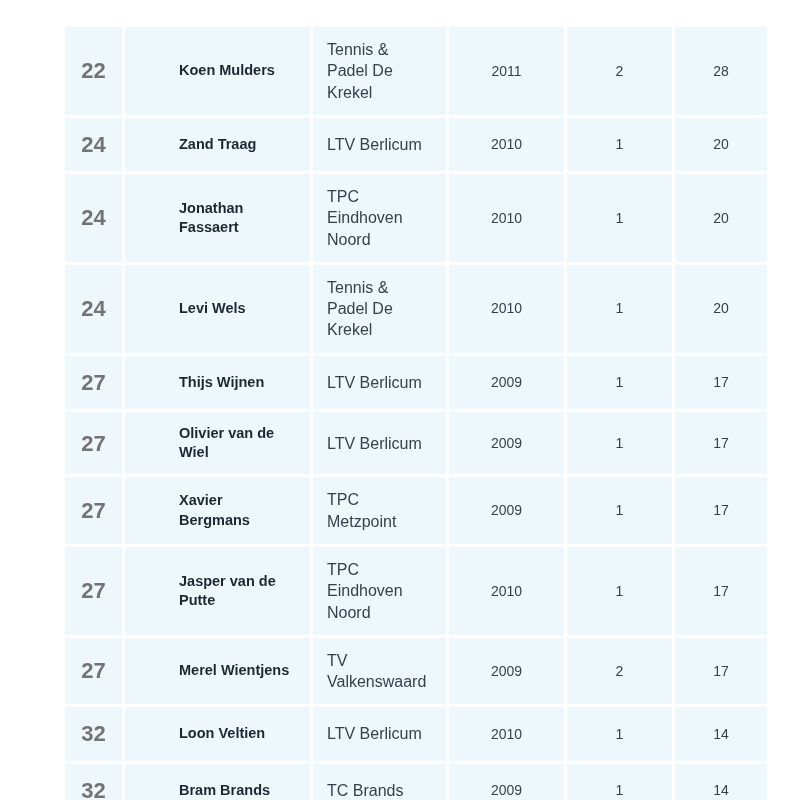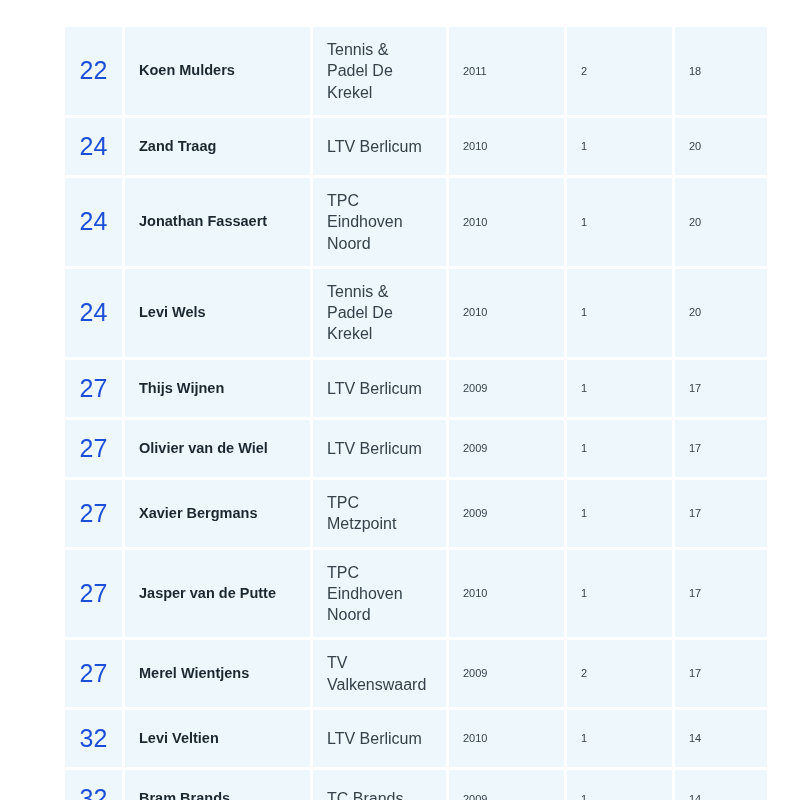--- a/index.html
+++ b/index.html
@@ -41,39 +41,40 @@
     box-sizing: border-box;
   }
   .col-rank { width: 57px; }
   .col-name { width: 185px; }
   .col-club { width: 133px; }
   .col-year { width: 115px; }
   .col-tournaments { width: 105px; }
   .col-points { width: 92px; }
 
   .rank {
-    font-size: 25px;
-    color: #1d4ed8;
+    font-size: 22px;
+    color: #737373;
     text-align: center;
-    font-weight: 400;
+    font-weight: 700;
   }
   .name {
     font-size: 14.5px;
     color: #1c2831;
     font-weight: 600;
+    margin-left: 40px;
   }
   .club {
     font-size: 16px;
     color: #36424b;
     font-weight: 400;
   }
   .year, .tournaments, .points {
-    font-size: 11px;
+    font-size: 14px;
     color: #36424b;
-    text-align: left;
+    text-align: center;
     font-weight: 400;
   }
 </style>
 </head>
 <body>
 
 <div id="page">
   <table class="ranking">
     <tbody id="ranking-body">
         <tr>
@@ -86,21 +87,21 @@
           <td class="col-club">
             <div class="cell-inner club">Tennis &amp; Padel De Krekel</div>
           </td>
           <td class="col-year">
             <div class="cell-inner year">2011</div>
           </td>
           <td class="col-tournaments">
             <div class="cell-inner tournaments">2</div>
           </td>
           <td class="col-points">
-            <div class="cell-inner points">18</div>
+            <div class="cell-inner points">28</div>
           </td>
         </tr>
         <tr>
           <td class="col-rank">
             <div class="cell-inner rank">24</div>
           </td>
           <td class="col-name">
             <div class="cell-inner name">Zand Traag</div>
           </td>
           <td class="col-club">
@@ -254,21 +255,21 @@
           </td>
           <td class="col-points">
             <div class="cell-inner points">17</div>
           </td>
         </tr>
         <tr>
           <td class="col-rank">
             <div class="cell-inner rank">32</div>
           </td>
           <td class="col-name">
-            <div class="cell-inner name">Levi Veltien</div>
+            <div class="cell-inner name">Loon Veltien</div>
           </td>
           <td class="col-club">
             <div class="cell-inner club">LTV Berlicum</div>
           </td>
           <td class="col-year">
             <div class="cell-inner year">2010</div>
           </td>
           <td class="col-tournaments">
             <div class="cell-inner tournaments">1</div>
           </td>

